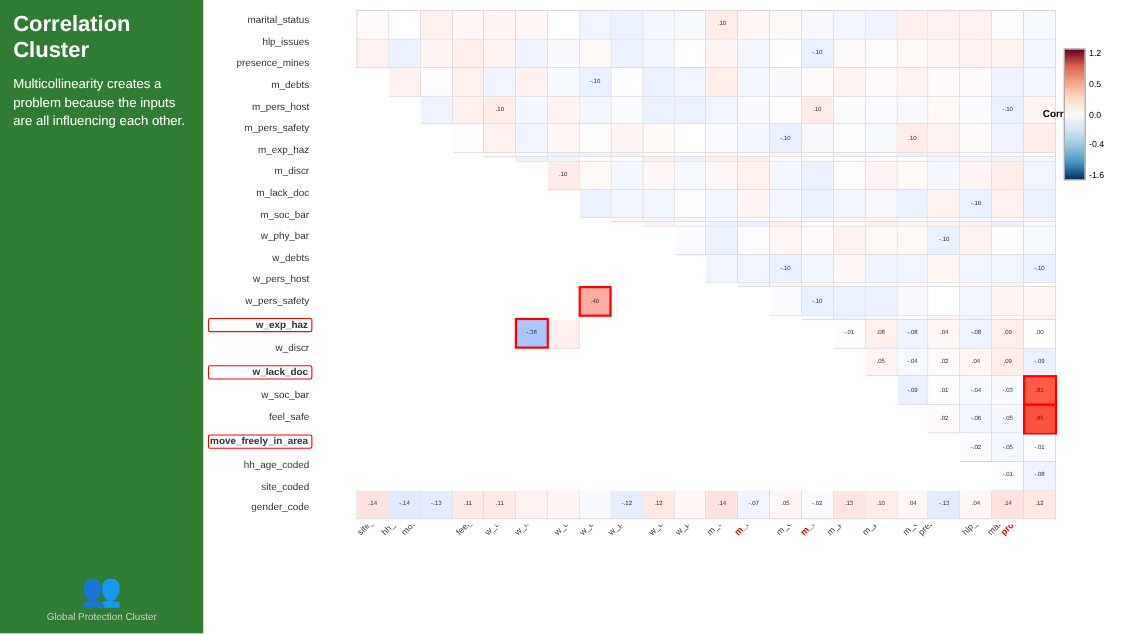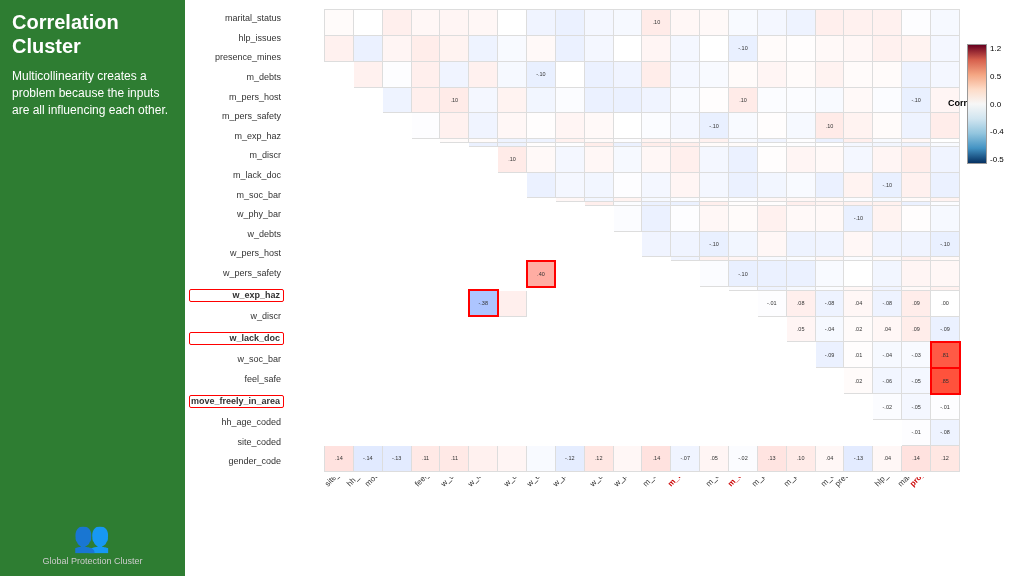--- a/index.html
+++ b/index.html
@@ -867,19 +867,19 @@
 
     <div class="legend">
       <div class="legend-title">Corr</div>
       <div class="legend-row">
         <div class="legend-bar"></div>
         <div class="legend-labels">
           <span>1.2</span>
           <span>0.5</span>
           <span>0.0</span>
           <span>-0.4</span>
-          <span>-0.5</span>
+          <span>-1.6</span>
         </div>
       </div>
     </div>
 
   </div>
 </div>
 
 </body></html>

